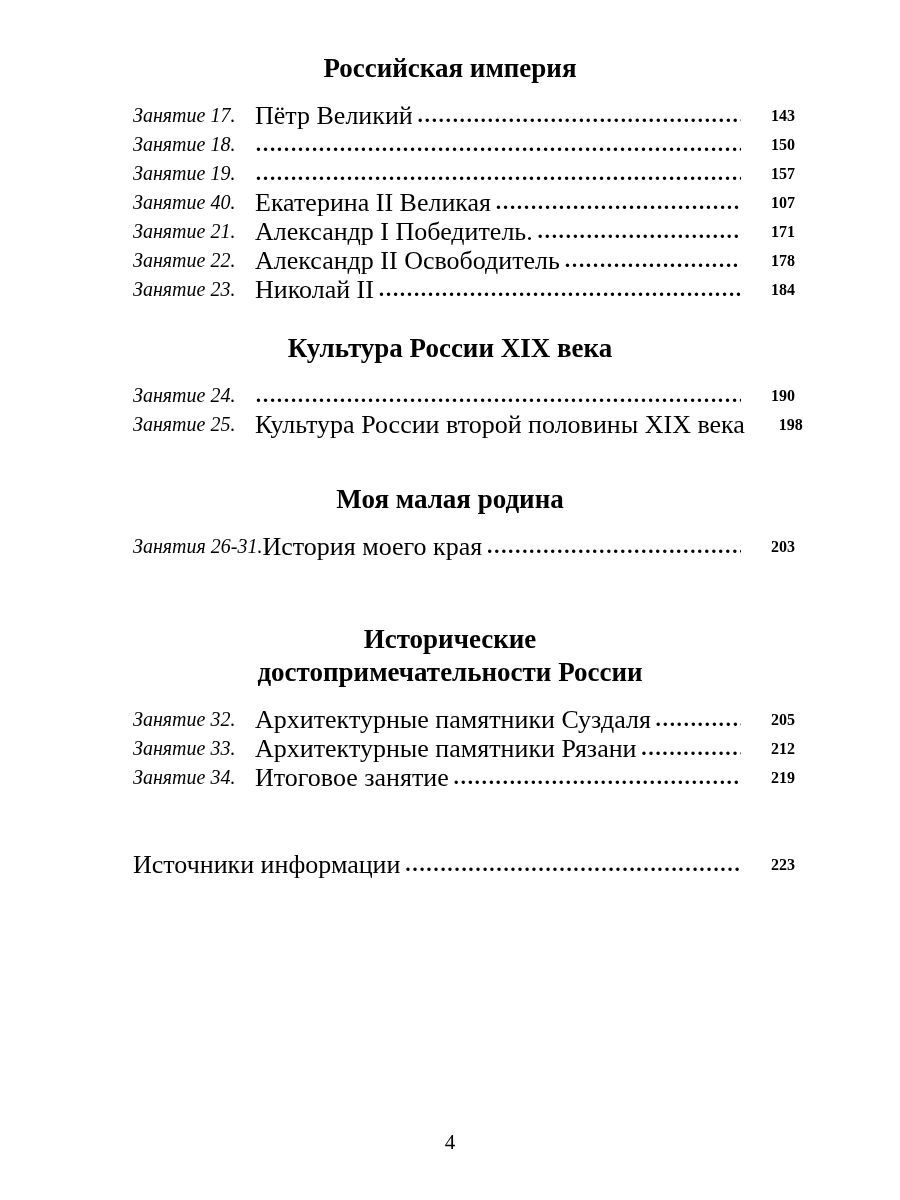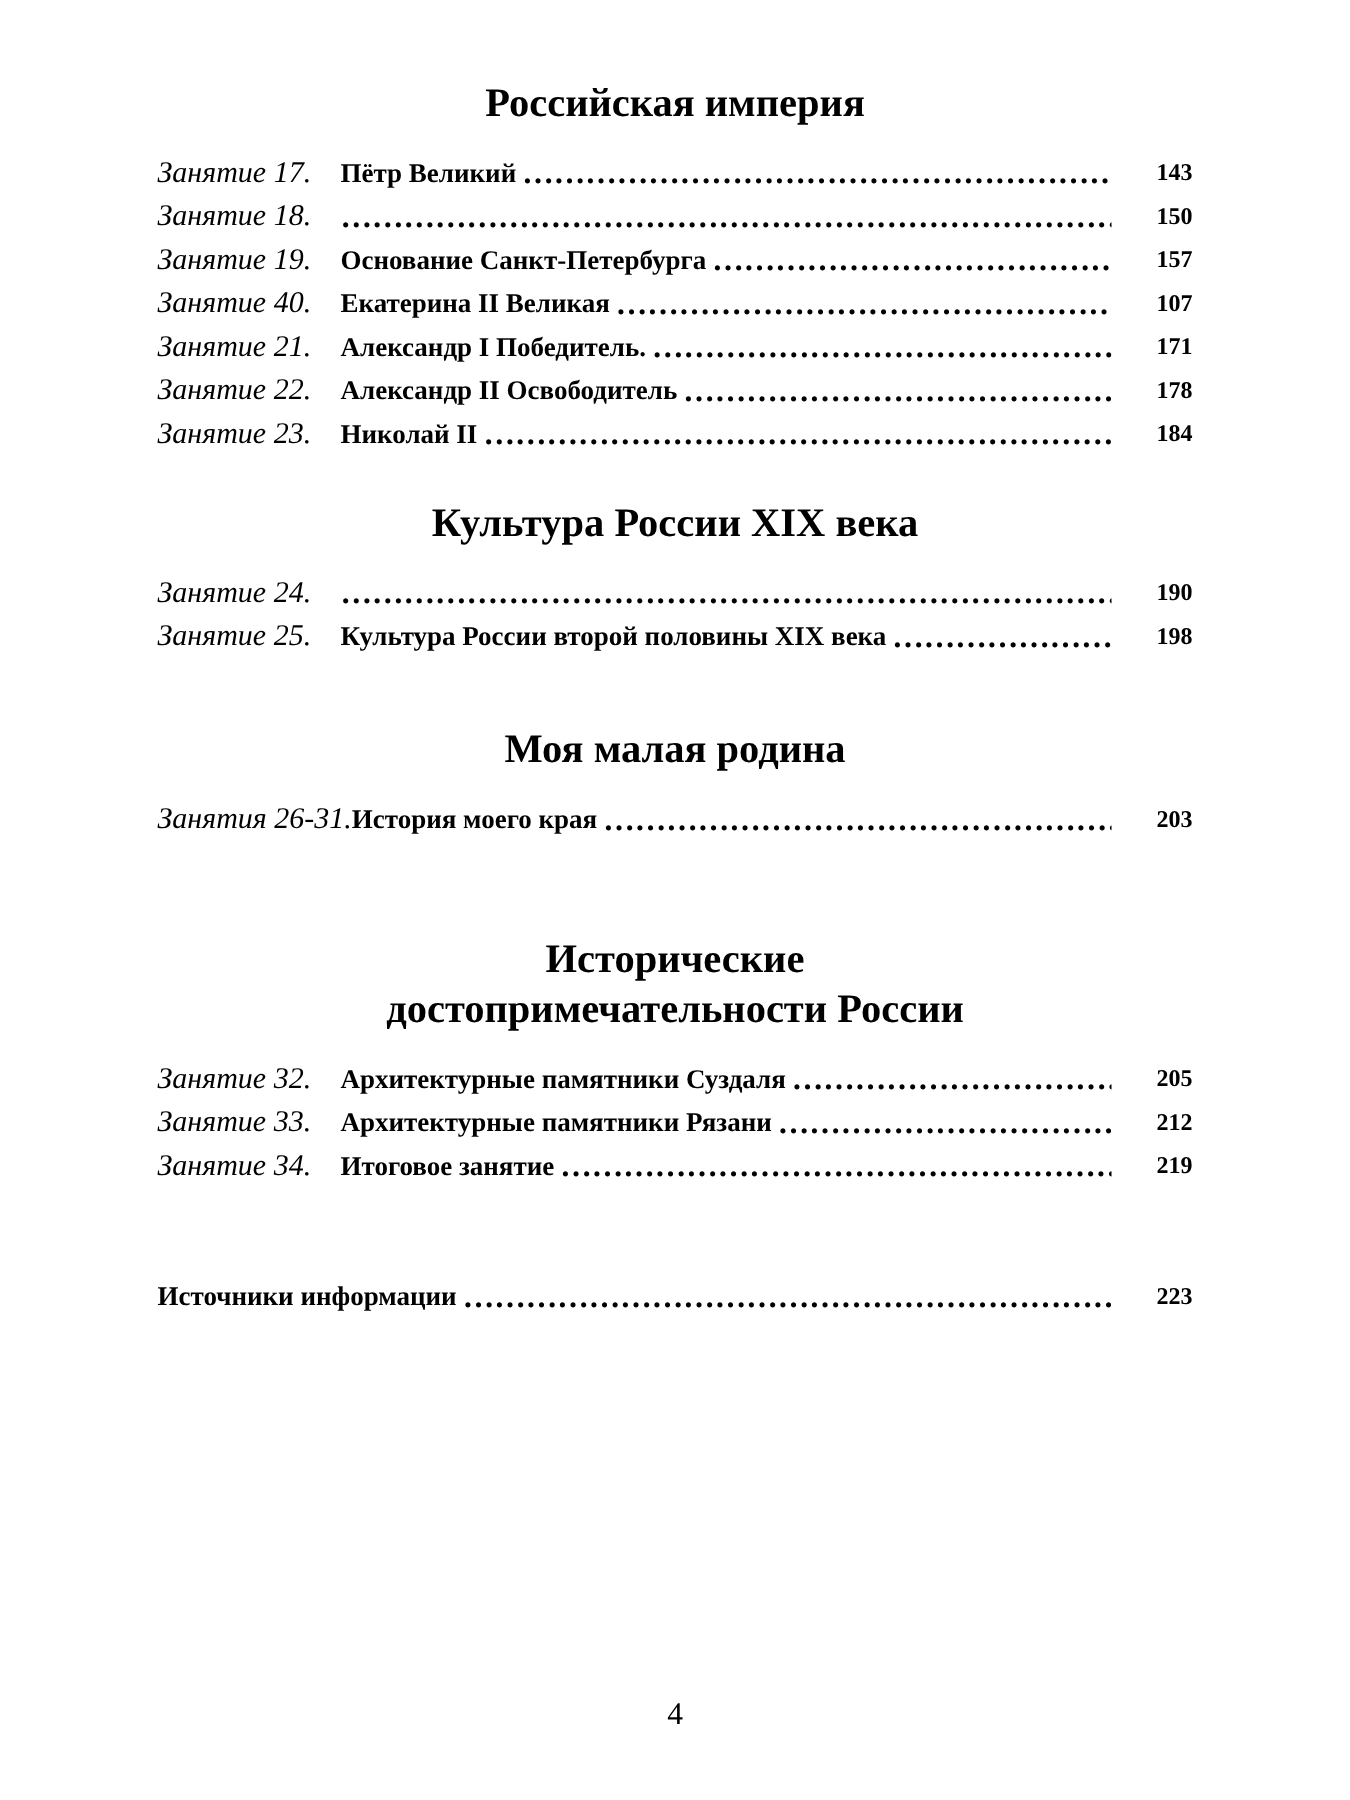--- a/index.html
+++ b/index.html
@@ -30,30 +30,31 @@
     line-height: 1.22;
   }
   .entries { margin-top: 16px; }
   .entries.no-heading { margin-top: 0; }
   .entry {
     display: flex;
     align-items: center;
     font-size: 21px;
     line-height: 29px;
     white-space: nowrap;
+    margin-left: 28px;
   }
   .entry-label {
     font-style: italic;
     font-size: 20px;
     min-width: 122px;
     flex: 0 0 auto;
   }
   .entry-title {
-    font-weight: bold;
-    font-size: 18px;
+    font-weight: normal;
+    font-size: 26px;
     flex: 0 0 auto;
     margin-right: 4px;
   }
   .dots {
     flex: 1 1 auto;
     overflow: hidden;
     white-space: nowrap;
     font-weight: bold;
     font-size: 21px;
     margin-right: 6px;
@@ -88,21 +89,20 @@
             <span class="dots">……………………………………………………………………………………………………………………………………………………</span>
             <span class="pagenum">143</span>
           </div>
           <div class="entry">
             <span class="entry-label">Занятие 18.</span>
             <span class="dots">……………………………………………………………………………………………………………………………………………………</span>
             <span class="pagenum">150</span>
           </div>
           <div class="entry">
             <span class="entry-label">Занятие 19.</span>
-            <span class="entry-title">Основание Санкт-Петербурга</span>
             <span class="dots">……………………………………………………………………………………………………………………………………………………</span>
             <span class="pagenum">157</span>
           </div>
           <div class="entry">
             <span class="entry-label">Занятие 40.</span>
             <span class="entry-title">Екатерина II Великая</span>
             <span class="dots">……………………………………………………………………………………………………………………………………………………</span>
             <span class="pagenum">107</span>
           </div>
           <div class="entry">

